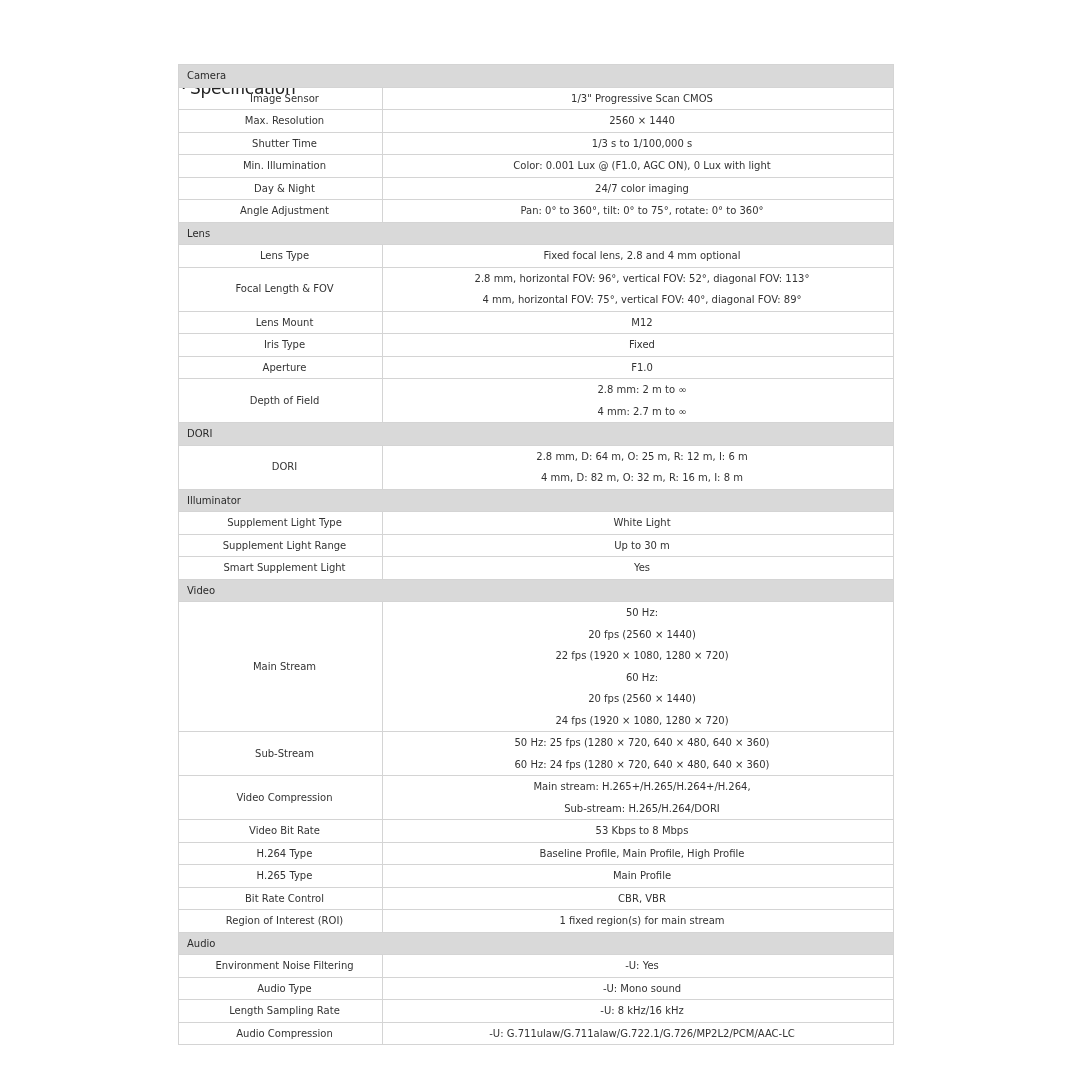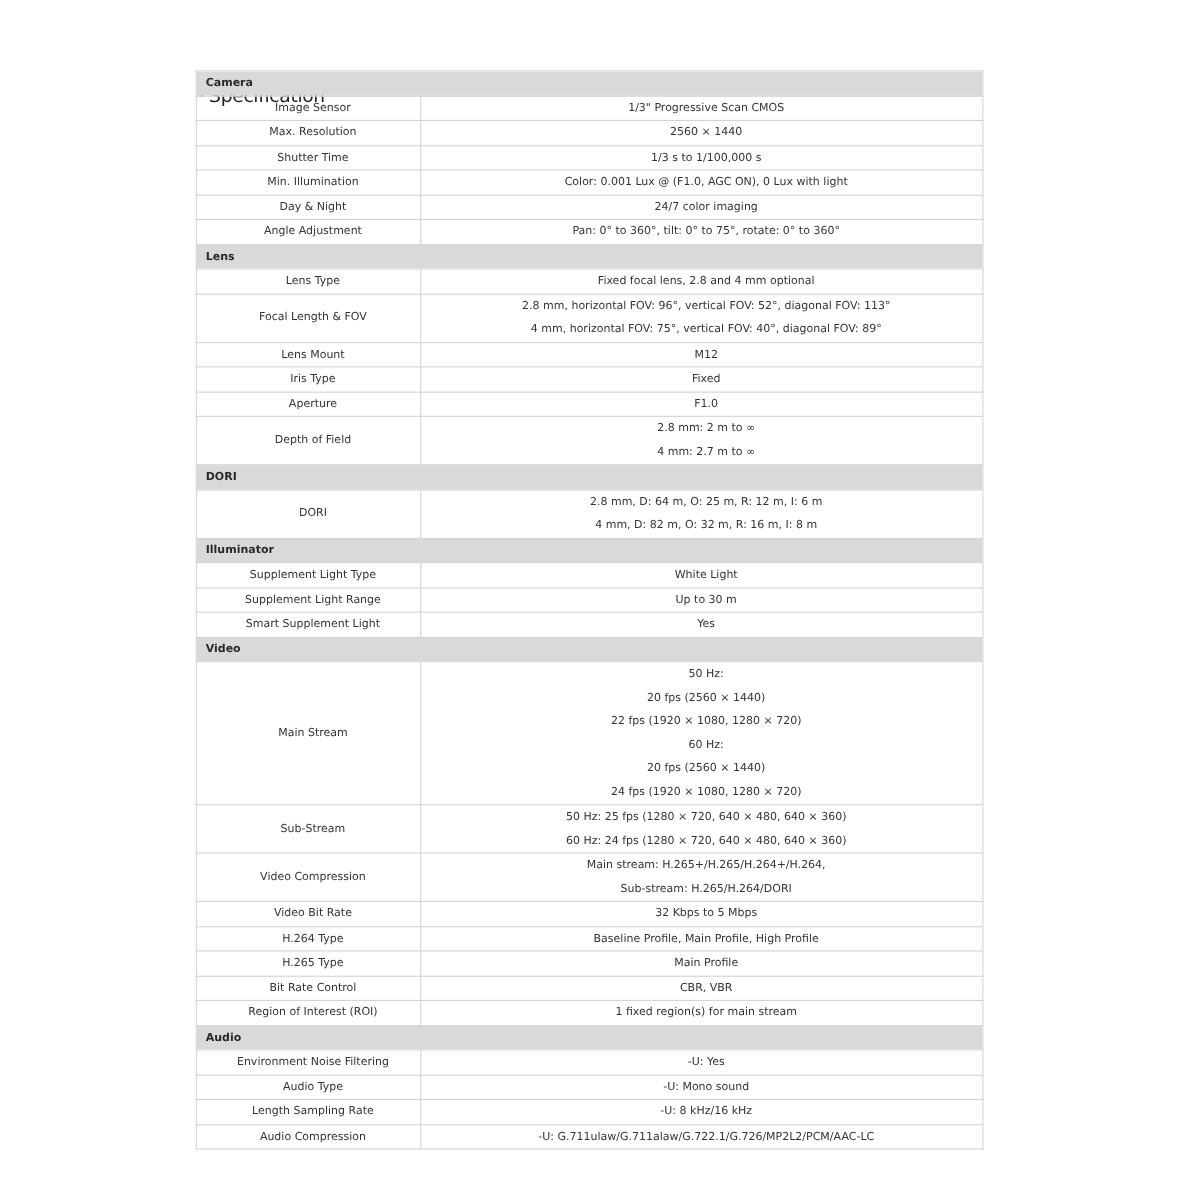--- a/index.html
+++ b/index.html
@@ -46,21 +46,21 @@
     table.spec td {
       border: 1px solid #d4d4d4;
       padding: 0 0 0 8px;
       vertical-align: middle;
       white-space: nowrap;
       overflow: hidden;
       color: #333;
     }
     table.spec tr.section td {
       background: #d9d9d9;
-      font-weight: bold;
+      font-weight: normal;
       color: #2a2a2a;
       height: 21px;
     }
     table.spec tr.row td {
       height: 21px;
       text-align: center;
     }
     table.spec td.val .line {
       display: block;
       line-height: 21.5px;
@@ -214,21 +214,21 @@
       <tr class="row">
         <td class="lbl">Video Compression</td>
         <td class="val">
           <span class="line">Main stream: H.265+/H.265/H.264+/H.264,</span>
           <span class="line">Sub-stream: H.265/H.264/DORI</span>
         </td>
       </tr>
       <tr class="row">
         <td class="lbl">Video Bit Rate</td>
         <td class="val">
-          <span class="line">32 Kbps to 5 Mbps</span>
+          <span class="line">53 Kbps to 8 Mbps</span>
         </td>
       </tr>
       <tr class="row">
         <td class="lbl">H.264 Type</td>
         <td class="val">
           <span class="line">Baseline Profile, Main Profile, High Profile</span>
         </td>
       </tr>
       <tr class="row">
         <td class="lbl">H.265 Type</td>

